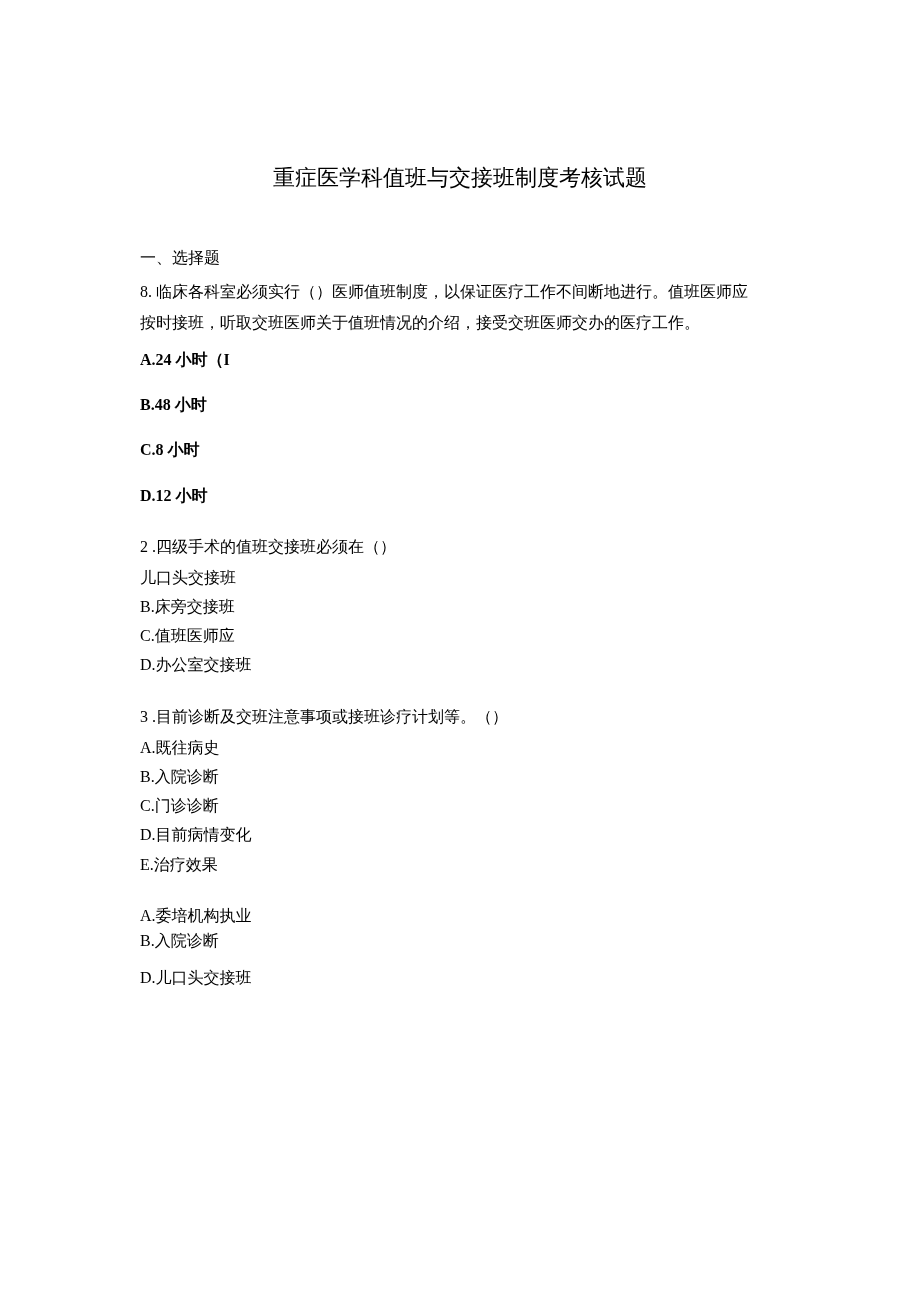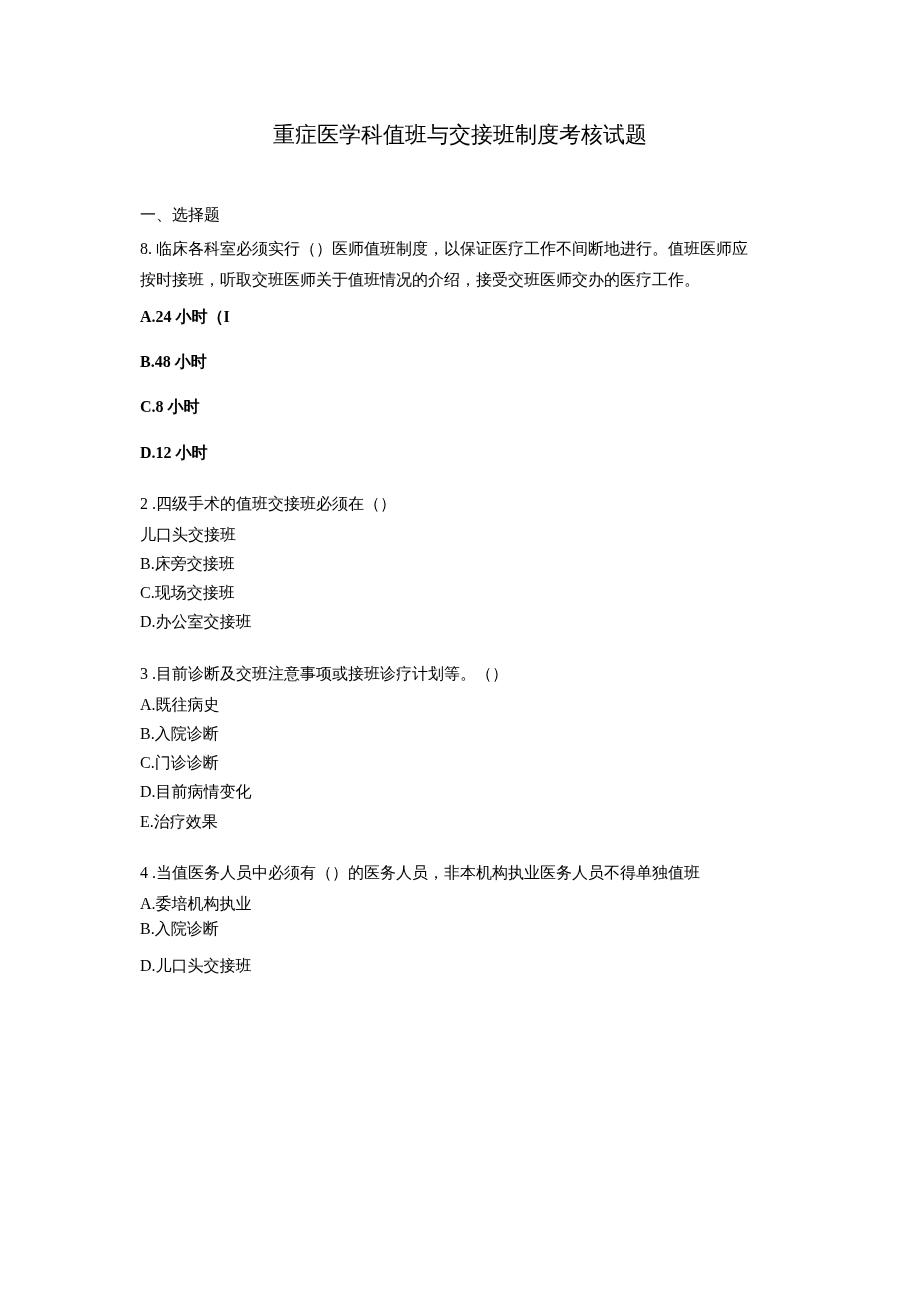--- a/index.html
+++ b/index.html
@@ -7,20 +7,21 @@
     padding: 0;
     background: #ffffff;
     font-family: "SimSun", "宋体", serif;
     color: #000000;
     width: 920px;
   }
   .page {
     padding: 116px 140px 80px 140px;
     font-size: 16px;
     line-height: 1.7;
+    margin-top: 43px;
   }
   .title {
     text-align: center;
     font-size: 22px;
     font-family: "SimSun", "宋体", serif;
     margin-bottom: 48px;
   }
   .section-label {
     margin-bottom: 6px;
   }
@@ -56,33 +57,32 @@
     <div class="option">A.24 小时（I</div>
     <div class="option">B.48 小时</div>
     <div class="option">C.8 小时</div>
     <div class="option">D.12 小时</div>
   </div>
 
   <div class="question-block">
     <div class="stem">2 .四级手术的值班交接班必须在（）</div>
     <div class="option">儿口头交接班</div>
     <div class="option">B.床旁交接班</div>
-    <div class="option">C.现场交接班</div>
+    <div class="option">C.值班医师应</div>
     <div class="option">D.办公室交接班</div>
   </div>
 
   <div class="question-block">
     <div class="stem">3 .目前诊断及交班注意事项或接班诊疗计划等。（）</div>
     <div class="option">A.既往病史</div>
     <div class="option">B.入院诊断</div>
     <div class="option">C.门诊诊断</div>
     <div class="option">D.目前病情变化</div>
     <div class="option">E.治疗效果</div>
   </div>
 
   <div class="question-block q4">
-    <div class="stem">4 .当值医务人员中必须有（）的医务人员，非本机构执业医务人员不得单独值班</div>
     <div class="option optA">A.委培机构执业</div>
     <div class="option optB">B.入院诊断</div>
     <div class="option">D.儿口头交接班</div>
   </div>
 
 </div>
 
 </body></html>

